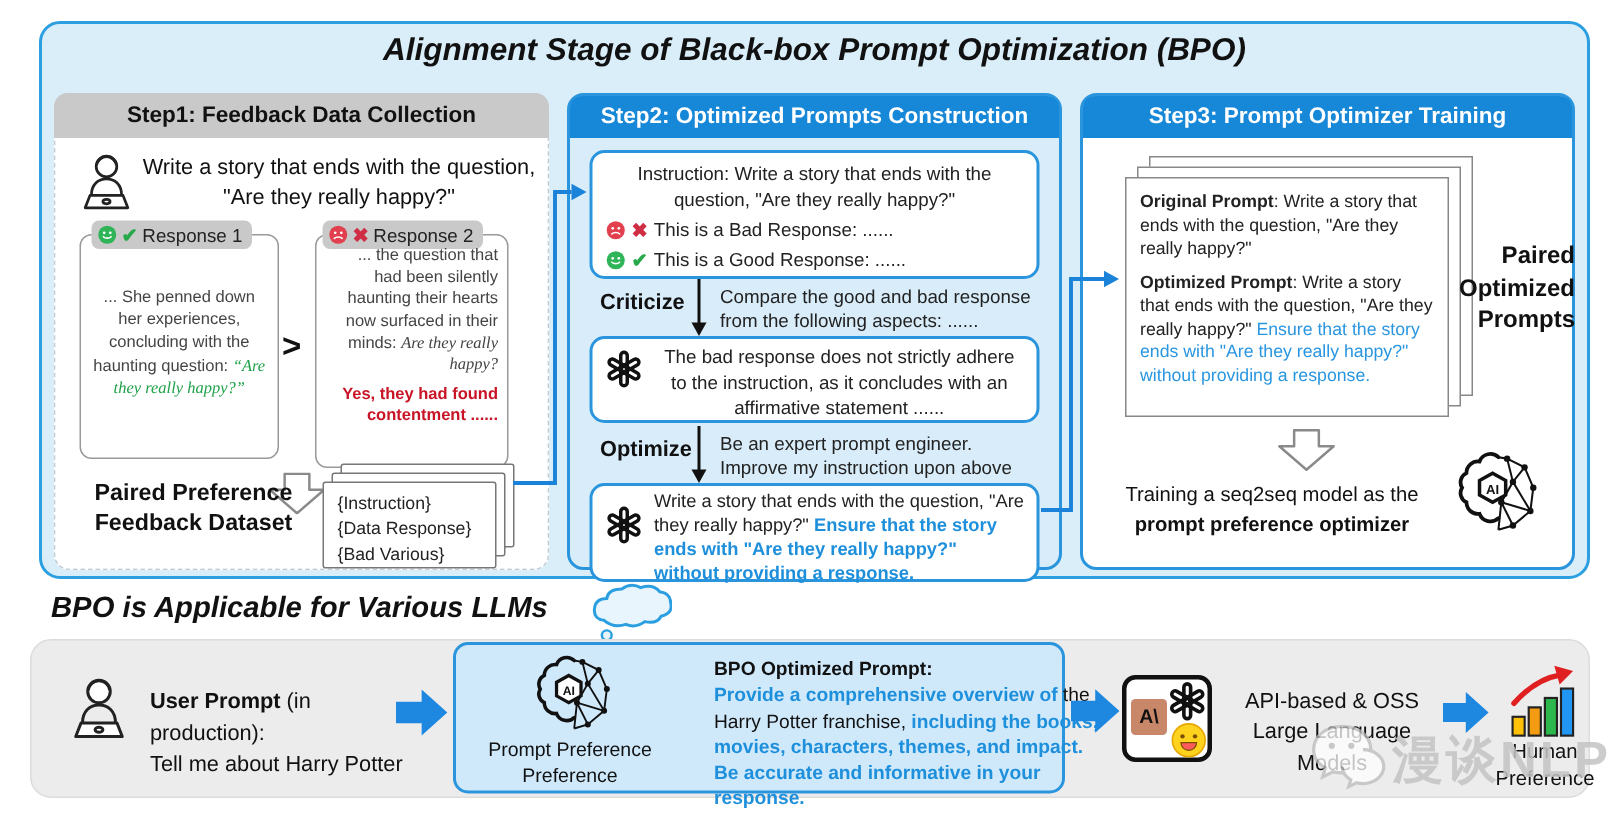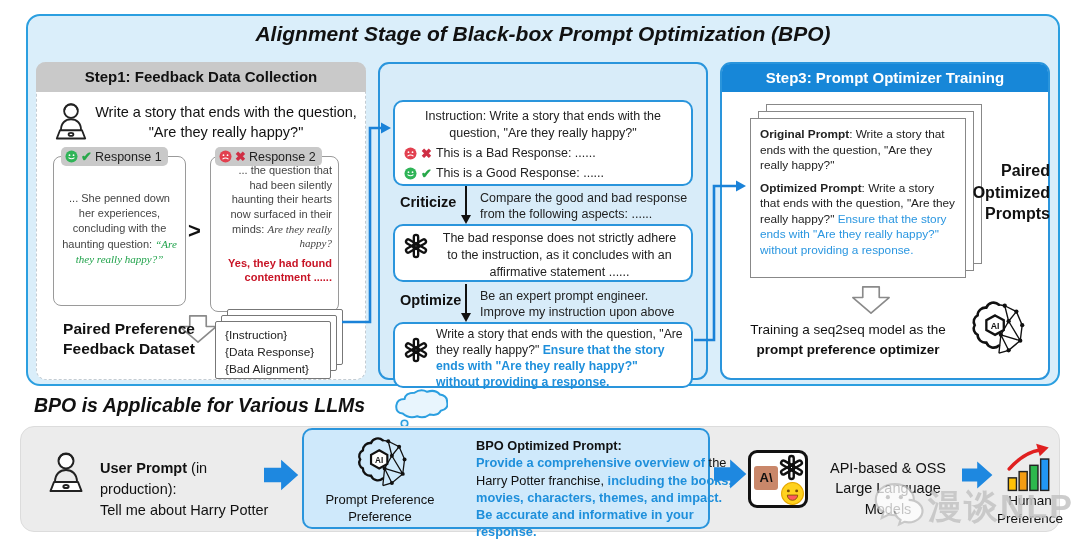--- a/index.html
+++ b/index.html
@@ -90,25 +90,26 @@
 
     <div class="abs ctr bold" style="left:6px;top:256px;width:172px;font-size:15.5px;line-height:1.3;">
       <div>Paired Preference</div>
       <div>Feedback Dataset</div>
     </div>
     <div class="abs pagecard" style="left:190px;top:246px;width:116px;height:56px;"></div>
     <div class="abs pagecard" style="left:184px;top:252px;width:116px;height:56px;"></div>
     <div class="abs pagecard" style="left:178px;top:258px;width:116px;height:58px;padding:5px 0 0 9px;font-size:11.8px;line-height:1.42;color:#222;">
       <div>{Instruction}</div>
       <div>{Data Response}</div>
-      <div>{Bad Alignment}</div>
+      <div>{Bad Various}</div>
     </div>
   </div>
 
   <div class="abs bbox" style="left:378px;top:62px;width:330px;height:318px;background:#d8ecf9;border-radius:11px;">
+    <div class="abs hdr bluehdr" style="left:0;top:0;width:326px;height:28px;">Step2: Optimized Prompts Construction</div>
 
     <div class="abs bbox" style="left:13px;top:36px;width:300px;height:86px;padding:6px 9px;">
       <div class="sm">Instruction: Write a story that ends with the question, "Are they really happy?"</div>
       <div class="flexline">
         <svg viewBox="0 0 16 16" style="width:13px;height:13px;">
             <circle cx="8" cy="8" r="7.4" fill="#e2404f"></circle>
             <circle cx="5.5" cy="6.4" r="1.1" fill="#fff"></circle>
             <circle cx="10.5" cy="6.4" r="1.1" fill="#fff"></circle>
             <path d="M4.8 11 a4 3 0 0 1 6.4 0" stroke="#fff" stroke-width="1.3" fill="none" stroke-linecap="round"></path>
           </svg>

